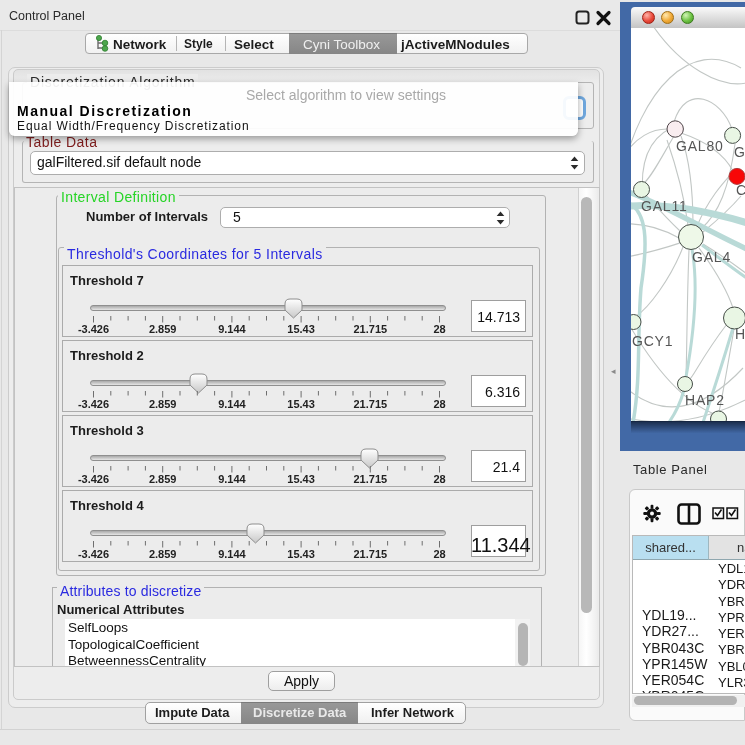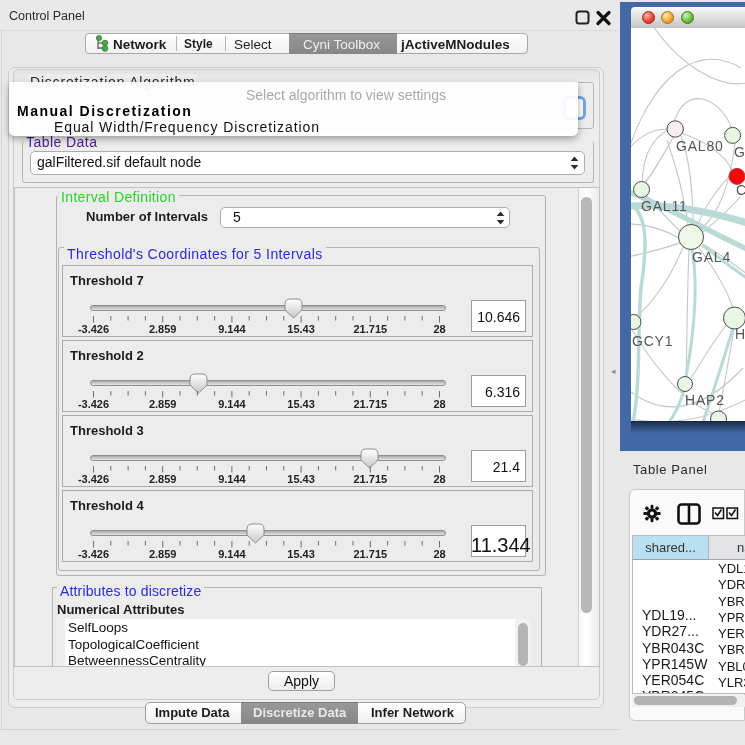--- a/index.html
+++ b/index.html
@@ -27,36 +27,36 @@
 <div class="abs" style="left:289px;top:33px;width:108px;height:21px;background:linear-gradient(#989898,#868686);border-top:1px solid #7c7c7c;box-sizing:border-box;"></div>
 
 <svg class="abs" style="left:94px;top:35px;" width="16" height="17" viewBox="0 0 16 17">
   <path d="M4 3 L4 14 M4 8 L10 8 M4 13 L10 13" stroke="#6b6b6b" stroke-width="1.4" fill="none"></path>
   <circle cx="5" cy="3" r="2.6" fill="#4ca64c" stroke="#2e7d2e" stroke-width="0.8"></circle>
   <circle cx="11" cy="8" r="2.8" fill="#4ca64c" stroke="#2e7d2e" stroke-width="0.8"></circle>
   <circle cx="11" cy="13.5" r="2.8" fill="#4ca64c" stroke="#2e7d2e" stroke-width="0.8"></circle>
 </svg>
 <div class="abs" style="left:113px;top:37px;font-size:13.5px;font-weight:bold;color:#1c1c1c;">Network</div>
 <div class="abs" style="left:184px;top:37px;font-size:12px;font-weight:bold;color:#1c1c1c;">Style</div>
-<div class="abs" style="left:234px;top:37px;font-size:13.5px;font-weight:normal;color:#1c1c1c;">Select</div>
+<div class="abs" style="left:234px;top:37px;font-size:13.5px;font-weight:bold;color:#1c1c1c;">Select</div>
 <div class="abs" style="left:303px;top:37px;font-size:13.5px;font-weight:normal;color:#efefef;">Cyni Toolbox</div>
 <div class="abs" style="left:401px;top:37px;font-size:13.5px;font-weight:bold;color:#1c1c1c;">jActiveMNodules</div>
 
 <div class="abs" style="left:1px;top:30px;width:1px;height:700px;background:#d4d4d4;"></div>
 <div class="abs" style="left:8px;top:67px;width:596px;height:641px;background:#ededed;border:1px solid #cccccc;border-radius:7px;box-sizing:border-box;"></div>
 <div class="abs" style="left:13px;top:69px;width:587px;height:631px;background:linear-gradient(#e2e2e2,#ededed 14px);border:1px solid #cbcbcb;border-radius:5px;box-sizing:border-box;"></div>
 <div class="abs" style="left:0px;top:729px;width:620px;height:1px;background:#d2d2d2;"></div>
 
 <div class="abs" style="left:22px;top:82px;width:572px;height:47px;border:1px solid #b4b4b4;border-radius:3px;box-sizing:border-box;"></div>
 <div class="abs" style="left:27px;top:74px;font-size:14px;letter-spacing:0.8px;color:#2a2a2a;background:#ececec;padding:0 3px;">Discretization Algorithm</div>
 
 <div class="abs" style="left:563px;top:96px;width:23px;height:24px;background:#fff;border:3px solid #6fa7dd;border-radius:6px;box-sizing:border-box;"></div>
 
 <div class="abs" style="left:22px;top:141px;width:572px;height:42px;border:1px solid #b4b4b4;border-radius:3px;box-sizing:border-box;border-top:none;"></div>
-<div class="abs" style="left:24px;top:134px;font-size:14px;letter-spacing:0.45px;color:#4c1d95;background:#ececec;padding:0 2px;">Table Data</div>
+<div class="abs" style="left:24px;top:134px;font-size:14px;letter-spacing:0.45px;color:#7f1d1d;background:#ececec;padding:0 2px;">Table Data</div>
 <div class="abs" style="left:30px;top:151px;width:555px;height:24px;background:#ffffff;border:1px solid #adadad;border-radius:5px;box-sizing:border-box;"></div>
 <div class="abs" style="left:37px;top:154px;font-size:14px;color:#111;">galFiltered.sif default node</div>
 <svg class="abs" style="left:570px;top:156px" width="9" height="14" viewBox="0 0 9 14">
   <path d="M4.5 0.5 L8.3 5 L0.7 5 Z" fill="#2b2b2b"></path>
       <path d="M4.5 13.5 L8.3 9 L0.7 9 Z" fill="#2b2b2b"></path>
 </svg>
 
 <div class="abs" style="left:14px;top:187px;width:586px;height:480px;border:1px solid #c2c2c2;box-sizing:border-box;background:#ececec;"></div>
 
 <div class="abs" style="left:56px;top:195px;width:490px;height:381px;border:1px solid #b2b2b2;border-radius:3px;box-sizing:border-box;"></div>
@@ -116,21 +116,21 @@
         <line x1="349.5" y1="2" x2="349.5" y2="8.5"></line>
       </g>
     </svg>
 <div class="abs" style="left:63.5px;top:323px;width:60px;text-align:center;font-size:11px;font-weight:bold;color:#222;">-3.426</div>
 <div class="abs" style="left:132.7px;top:323px;width:60px;text-align:center;font-size:11px;font-weight:bold;color:#222;">2.859</div>
 <div class="abs" style="left:201.9px;top:323px;width:60px;text-align:center;font-size:11px;font-weight:bold;color:#222;">9.144</div>
 <div class="abs" style="left:271.1px;top:323px;width:60px;text-align:center;font-size:11px;font-weight:bold;color:#222;">15.43</div>
 <div class="abs" style="left:340.3px;top:323px;width:60px;text-align:center;font-size:11px;font-weight:bold;color:#222;">21.715</div>
 <div class="abs" style="left:409.5px;top:323px;width:60px;text-align:center;font-size:11px;font-weight:bold;color:#222;">28</div>
 <div class="abs" style="left:471px;top:300px;width:55px;height:32px;background:#fff;border:1px solid #9e9e9e;box-sizing:border-box;"></div>
-<div class="abs" style="left:471px;top:309px;width:49px;text-align:right;font-size:14px;color:#111;">10.646</div>
+<div class="abs" style="left:471px;top:309px;width:49px;text-align:right;font-size:14px;color:#111;">14.713</div>
 
 <div class="abs" style="left:62px;top:340px;width:471px;height:72px;border:1px solid #ababab;box-sizing:border-box;"></div>
 <div class="abs" style="left:70px;top:346px;"><span class="b13">Threshold 2</span></div>
 <div class="abs" style="left:90px;top:380px;width:356px;height:6px;background:linear-gradient(#a9a9a9,#e6e6e6);border:1px solid #8f8f8f;border-radius:4px;box-sizing:border-box;"></div>
 <svg class="abs" style="left:187.9px;top:372px;" width="21" height="23" viewBox="0 0 21 23">
   <path d="M2 7 Q2 2 7 2 L14 2 Q19 2 19 7 L19 13 L10.5 21 L2 13 Z" fill="url(#tg)" stroke="#8d8d8d" stroke-width="1"></path>
 </svg>
 <svg class="abs" style="left:90px;top:389px;" width="357" height="10" viewBox="0 0 357 10">
   <g stroke="#6e6e6e" stroke-width="1">
         <line x1="3.5" y1="2" x2="3.5" y2="8.5"></line>
@@ -263,21 +263,21 @@
 <div class="abs" style="left:241px;top:702px;width:117px;height:22px;background:linear-gradient(#989898,#868686);border-top:1px solid #7a7a7a;box-sizing:border-box;"></div>
 <div class="abs" style="left:155px;top:705px;font-size:13px;font-weight:bold;color:#1c1c1c;">Impute Data</div>
 <div class="abs" style="left:253px;top:705px;font-size:13px;font-weight:bold;color:#e9e9e9;">Discretize Data</div>
 <div class="abs" style="left:371px;top:705px;font-size:13px;font-weight:bold;color:#1c1c1c;">Infer Network</div>
 
 <div class="abs" style="left:611px;top:366px;font-size:9px;color:#8a8a8a;">◂</div>
 
 <div class="abs" style="left:9px;top:82px;width:569px;height:54px;background:rgba(255,255,255,0.93);border-radius:0 0 6px 6px;box-shadow:0 3px 7px rgba(0,0,0,0.35);"></div>
 <div class="abs" style="left:9px;top:87px;width:674px;text-align:center;font-size:14px;color:#a9a9a9;">Select algorithm to view settings</div>
 <div class="abs" style="left:17px;top:103px;font-size:14px;font-weight:bold;letter-spacing:1.5px;color:#000;">Manual Discretization</div>
-<div class="abs" style="left:17px;top:119px;font-size:14px;letter-spacing:0.9px;color:#111;margin-left:37px;">Equal Width/Frequency Discretization</div>
+<div class="abs" style="left:17px;top:119px;font-size:12px;letter-spacing:0.9px;color:#111;">Equal Width/Frequency Discretization</div>
 
 <div class="abs" style="left:620px;top:2px;width:125px;height:449px;background:#4269a6;"></div>
 <div class="abs" style="left:631px;top:7px;width:114px;height:21px;background:linear-gradient(#fafafa,#c4c4c4);border-bottom:1px solid #8a8a8a;border-radius:4px 0 0 0;"></div>
 <div class="abs" style="left:642px;top:11px;width:11px;height:11px;border-radius:50%;background:radial-gradient(circle at 35% 30%,#ffb3a8,#e8493a 55%,#c32619);border:0.5px solid #9e2015;"></div>
 <div class="abs" style="left:661px;top:11px;width:11px;height:11px;border-radius:50%;background:radial-gradient(circle at 35% 30%,#ffe9b0,#f0a835 55%,#cd8a1d);border:0.5px solid #a06d12;"></div>
 <div class="abs" style="left:681px;top:11px;width:11px;height:11px;border-radius:50%;background:radial-gradient(circle at 35% 30%,#d2f5b6,#6cc142 55%,#459422);border:0.5px solid #3a7a1c;"></div>
 
 <div class="abs" style="left:631px;top:28px;width:116px;height:393px;background:#ffffff;overflow:hidden;">
 <svg width="114" height="393" viewBox="0 0 114 393">
   <g fill="none" stroke="#c2c7c5" stroke-width="1.1">

